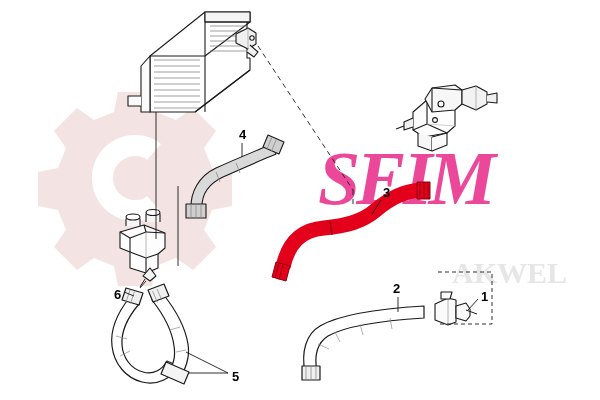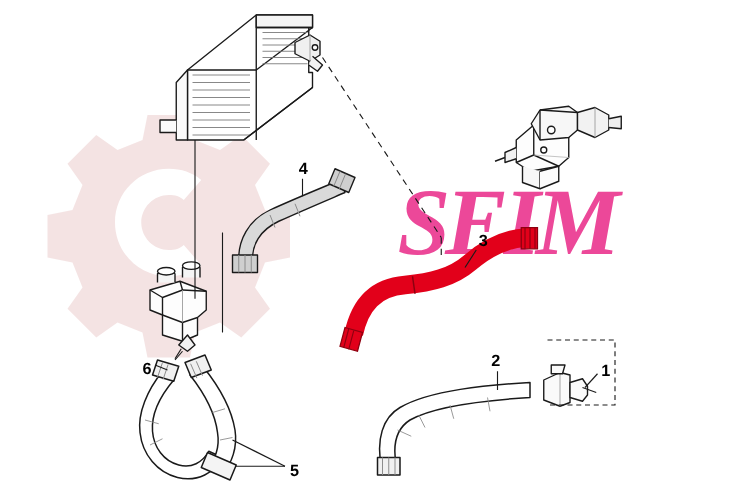--- a/index.html
+++ b/index.html
@@ -53,20 +53,21 @@
     color: #000000;
     font-family: "Liberation Sans", sans-serif;
   }
 </style>
 </head>
 <body>
 
 <div id="stage">
 
   <div class="wm-text" id="wm-seim">SEIM</div>
+  <div class="wm-text" id="wm-akwel">AKWEL</div>
 
   <svg class="layer" viewBox="0 0 600 400">
     <g fill="#f2dede" opacity="0.85">
       <path d="M118 92 L152 92 L156 112 L176 120 L193 108 L216 131 L204 148 L212 168 L232 172 L232 206
                L212 210 L204 230 L216 247 L193 270 L176 258 L156 266 L152 286 L118 286 L114 266
                L94 258 L77 270 L54 247 L66 230 L58 210 L38 206 L38 172 L58 168 L66 148 L54 131
                L77 108 L94 120 L114 112 Z"></path>
     </g>
     <g fill="#ffffff">
       <path d="M135 135 c-24 0 -43 19 -43 43 c0 24 19 43 43 43 c10 0 19 -3 26 -9 l-14 -16

